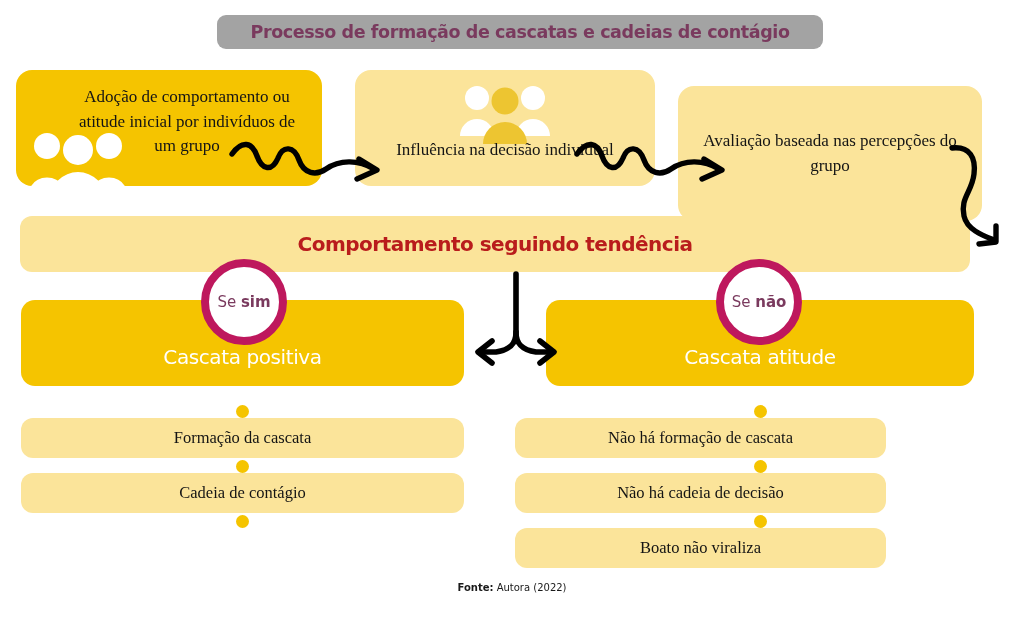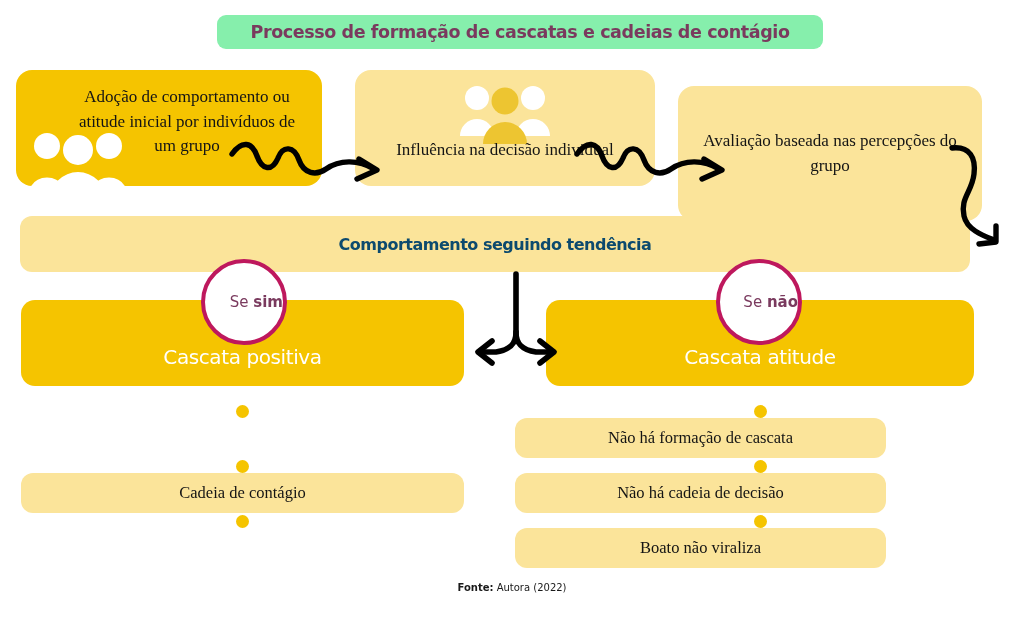--- a/index.html
+++ b/index.html
@@ -21,21 +21,21 @@
     inset: 0;
   }
 
   
   .title-banner {
     position: absolute;
     left: 217px;
     top: 15px;
     width: 606px;
     height: 34px;
-    background: #86efac;
+    background: #a3a3a3;
     border-radius: 9px;
     display: flex;
     align-items: center;
     justify-content: center;
   }
   .title-banner .title-text {
     font-family: "DejaVu Sans", sans-serif;
     font-weight: bold;
     font-size: 17.5px;
     letter-spacing: -0.4px;
@@ -126,23 +126,23 @@
     height: 56px;
     background: #fbe49a;
     border-radius: 12px;
     display: flex;
     align-items: center;
     justify-content: center;
   }
   #trend-bar .trend-text {
     font-family: "DejaVu Sans", sans-serif;
     font-weight: bold;
-    font-size: 16px;
+    font-size: 20px;
     letter-spacing: -0.5px;
-    color: #0c4a6e;
+    color: #b91c1c;
     white-space: nowrap;
   }
 
   
   #branch-arrow {
     position: absolute;
     left: 466px;
     top: 270px;
     width: 100px;
     height: 100px;
@@ -150,25 +150,25 @@
     pointer-events: none;
   }
 
   
   .cond-circle {
     position: absolute;
     width: 86px;
     height: 86px;
     border-radius: 50%;
     background: #ffffff;
-    border: 4px solid #be185d;
+    border: 8px solid #be185d;
     box-sizing: border-box;
     display: flex;
     align-items: center;
-    justify-content: flex-end;
+    justify-content: center;
     z-index: 9;
   }
   .cond-circle .cond-text {
     font-family: "DejaVu Sans", sans-serif;
     font-size: 15px;
     color: #7a3a5e;
     white-space: nowrap;
   }
   .cond-circle .cond-text .strong { font-weight: bold; }
   #circle-sim { left: 201px; top: 259px; }
@@ -325,20 +325,23 @@
   </div>
 
   <div class="step-dot dot-left dot-row-1"></div>
   <div class="step-dot dot-left dot-row-2"></div>
   <div class="step-dot dot-left dot-row-3"></div>
 
   <div class="step-dot dot-right dot-row-1"></div>
   <div class="step-dot dot-right dot-row-2"></div>
   <div class="step-dot dot-right dot-row-3"></div>
 
+  <div class="step-pill col-left row-1">
+    <span class="step-text">Formação da cascata</span>
+  </div>
   <div class="step-pill col-left row-2">
     <span class="step-text">Cadeia de contágio</span>
   </div>
 
   <div class="step-pill col-right row-1">
     <span class="step-text">Não há formação de cascata</span>
   </div>
   <div class="step-pill col-right row-2">
     <span class="step-text">Não há cadeia de decisão</span>
   </div>

